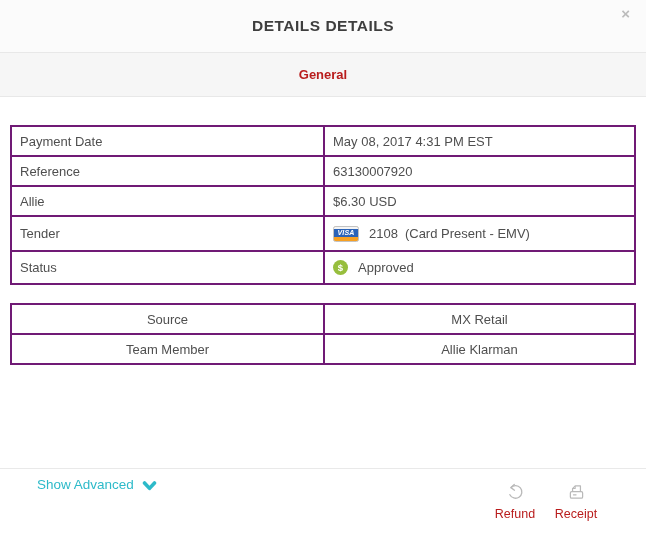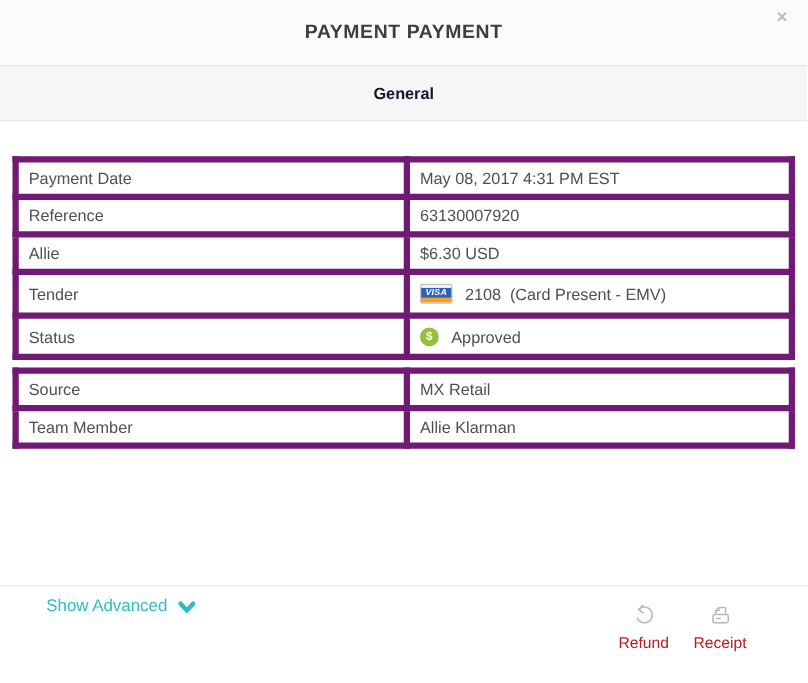--- a/index.html
+++ b/index.html
@@ -25,38 +25,38 @@
     position: absolute; top: 5px; right: 16px;
     font-size: 15px; font-weight: bold; color: #bcbcbc;
     cursor: pointer; line-height: 18px;
   }
   .general-bar {
     height: 45px;
     background: #f6f6f6;
     border-top: 1px solid #e8e8e8;
     border-bottom: 1px solid #e8e8e8;
     display: flex; align-items: center; justify-content: center;
-    font-size: 13px; font-weight: bold; color: #0f172a;
+    font-size: 13px; font-weight: bold; color: #b91c1c;
   }
   .content { margin: 28px 10px 0 10px; }
   table.details {
     width: 100%;
     border-collapse: collapse;
     font-size: 13px;
     color: #4f4f4f;
   }
   table.details td {
-    border: 5px solid #701a75;
+    border: 2px solid #701a75;
     padding: 0 8px;
     height: 30px;
   }
   td.label-cell { width: 313px; }
   tr.row-tall td { height: 35px; }
   tr.row-med td { height: 33px; margin-top: 12px; }
-  table.second { margin-top: 6px; }
+  table.second { margin-top: 18px; text-align: center; }
 
   .cell-flex { display: flex; align-items: center; }
 
   .visa-card {
     width: 26px; height: 16px;
     border: 1px solid #c2c2c2;
     border-radius: 2.5px;
     margin-right: 10px;
     background: linear-gradient(to bottom,
       #f4f4f4 0%, #f4f4f4 17%,
@@ -109,21 +109,21 @@
     cursor: pointer;
   }
   .action-btn .icon-box { height: 21px; margin-bottom: 4px; display: flex; align-items: center; }
 </style>
 </head>
 <body>
 
 <div>
 
   <div class="modal-header">
-    <div class="modal-title">PAYMENT PAYMENT</div>
+    <div class="modal-title">DETAILS DETAILS</div>
     <div class="close-btn">×</div>
   </div>
 
   <div class="general-bar">
     <span>General</span>
   </div>
 
   <div class="content">
 
     <table class="details">

